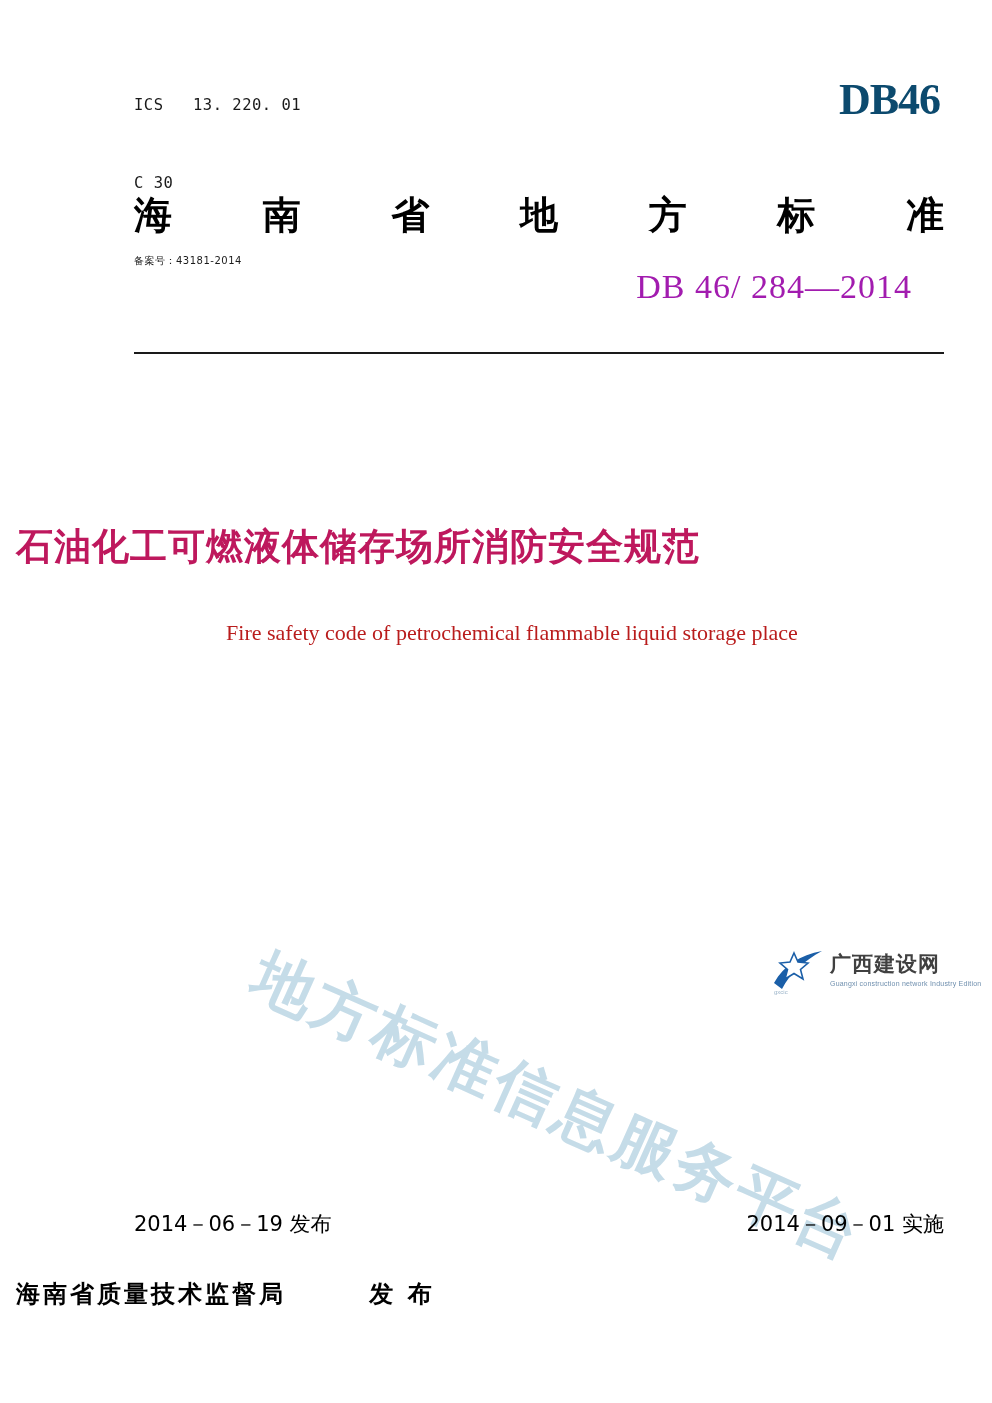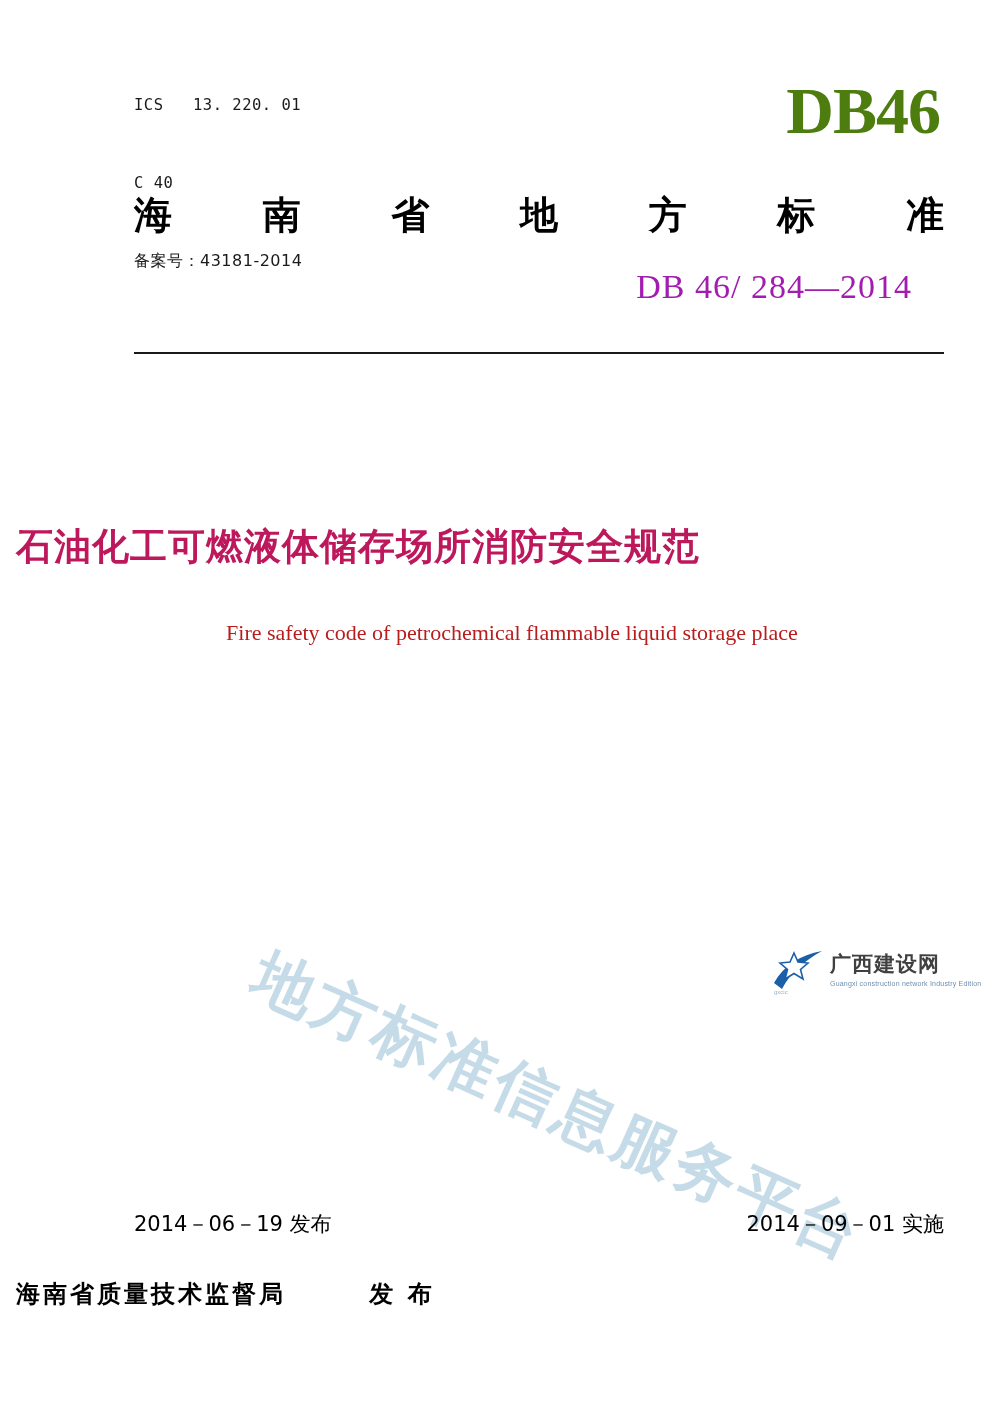--- a/index.html
+++ b/index.html
@@ -32,33 +32,33 @@
     font-family: "DejaVu Sans Mono", monospace;
     font-size: 15.5px;
     line-height: 26px;
     letter-spacing: 0.5px;
     color: #1a1a1a;
     white-space: pre;
   }
   .hdr-codes div { white-space: pre; }
   .hdr-code-filing {
     font-family: "DejaVu Sans", sans-serif;
-    font-size: 16px;
+    font-size: 10px;
     letter-spacing: 0.5px;
   }
 
   .db-logo {
     position: absolute;
     right: 68px;
     top: 78px;
     font-family: "Liberation Serif", serif;
     font-weight: bold;
-    font-size: 66px;
+    font-size: 44px;
     letter-spacing: -1px;
-    color: #4d7c0f;
+    color: #0c4a6e;
     line-height: 1;
   }
 
   .std-title-cn {
     position: absolute;
     left: 118px;
     top: 190px;
     width: 810px;
     font-family: "DejaVu Sans", sans-serif;
     font-weight: bold;
@@ -207,21 +207,21 @@
     color: #9bb4c9;
   }
 </style>
 </head>
 <body>
 
 <div class="page">
 
   <div class="hdr-codes">
     <div><span>ICS</span>&nbsp;&nbsp;&nbsp;<span>13. 220. 01</span></div>
-    <div>C 40</div>
+    <div>C 30</div>
     <div class="hdr-code-filing">备案号：43181-2014</div>
   </div>
 
   <div class="db-logo">DB46</div>
 
   <div class="std-title-cn">
     <span>海</span>
     <span>南</span>
     <span>省</span>
     <span>地</span>

